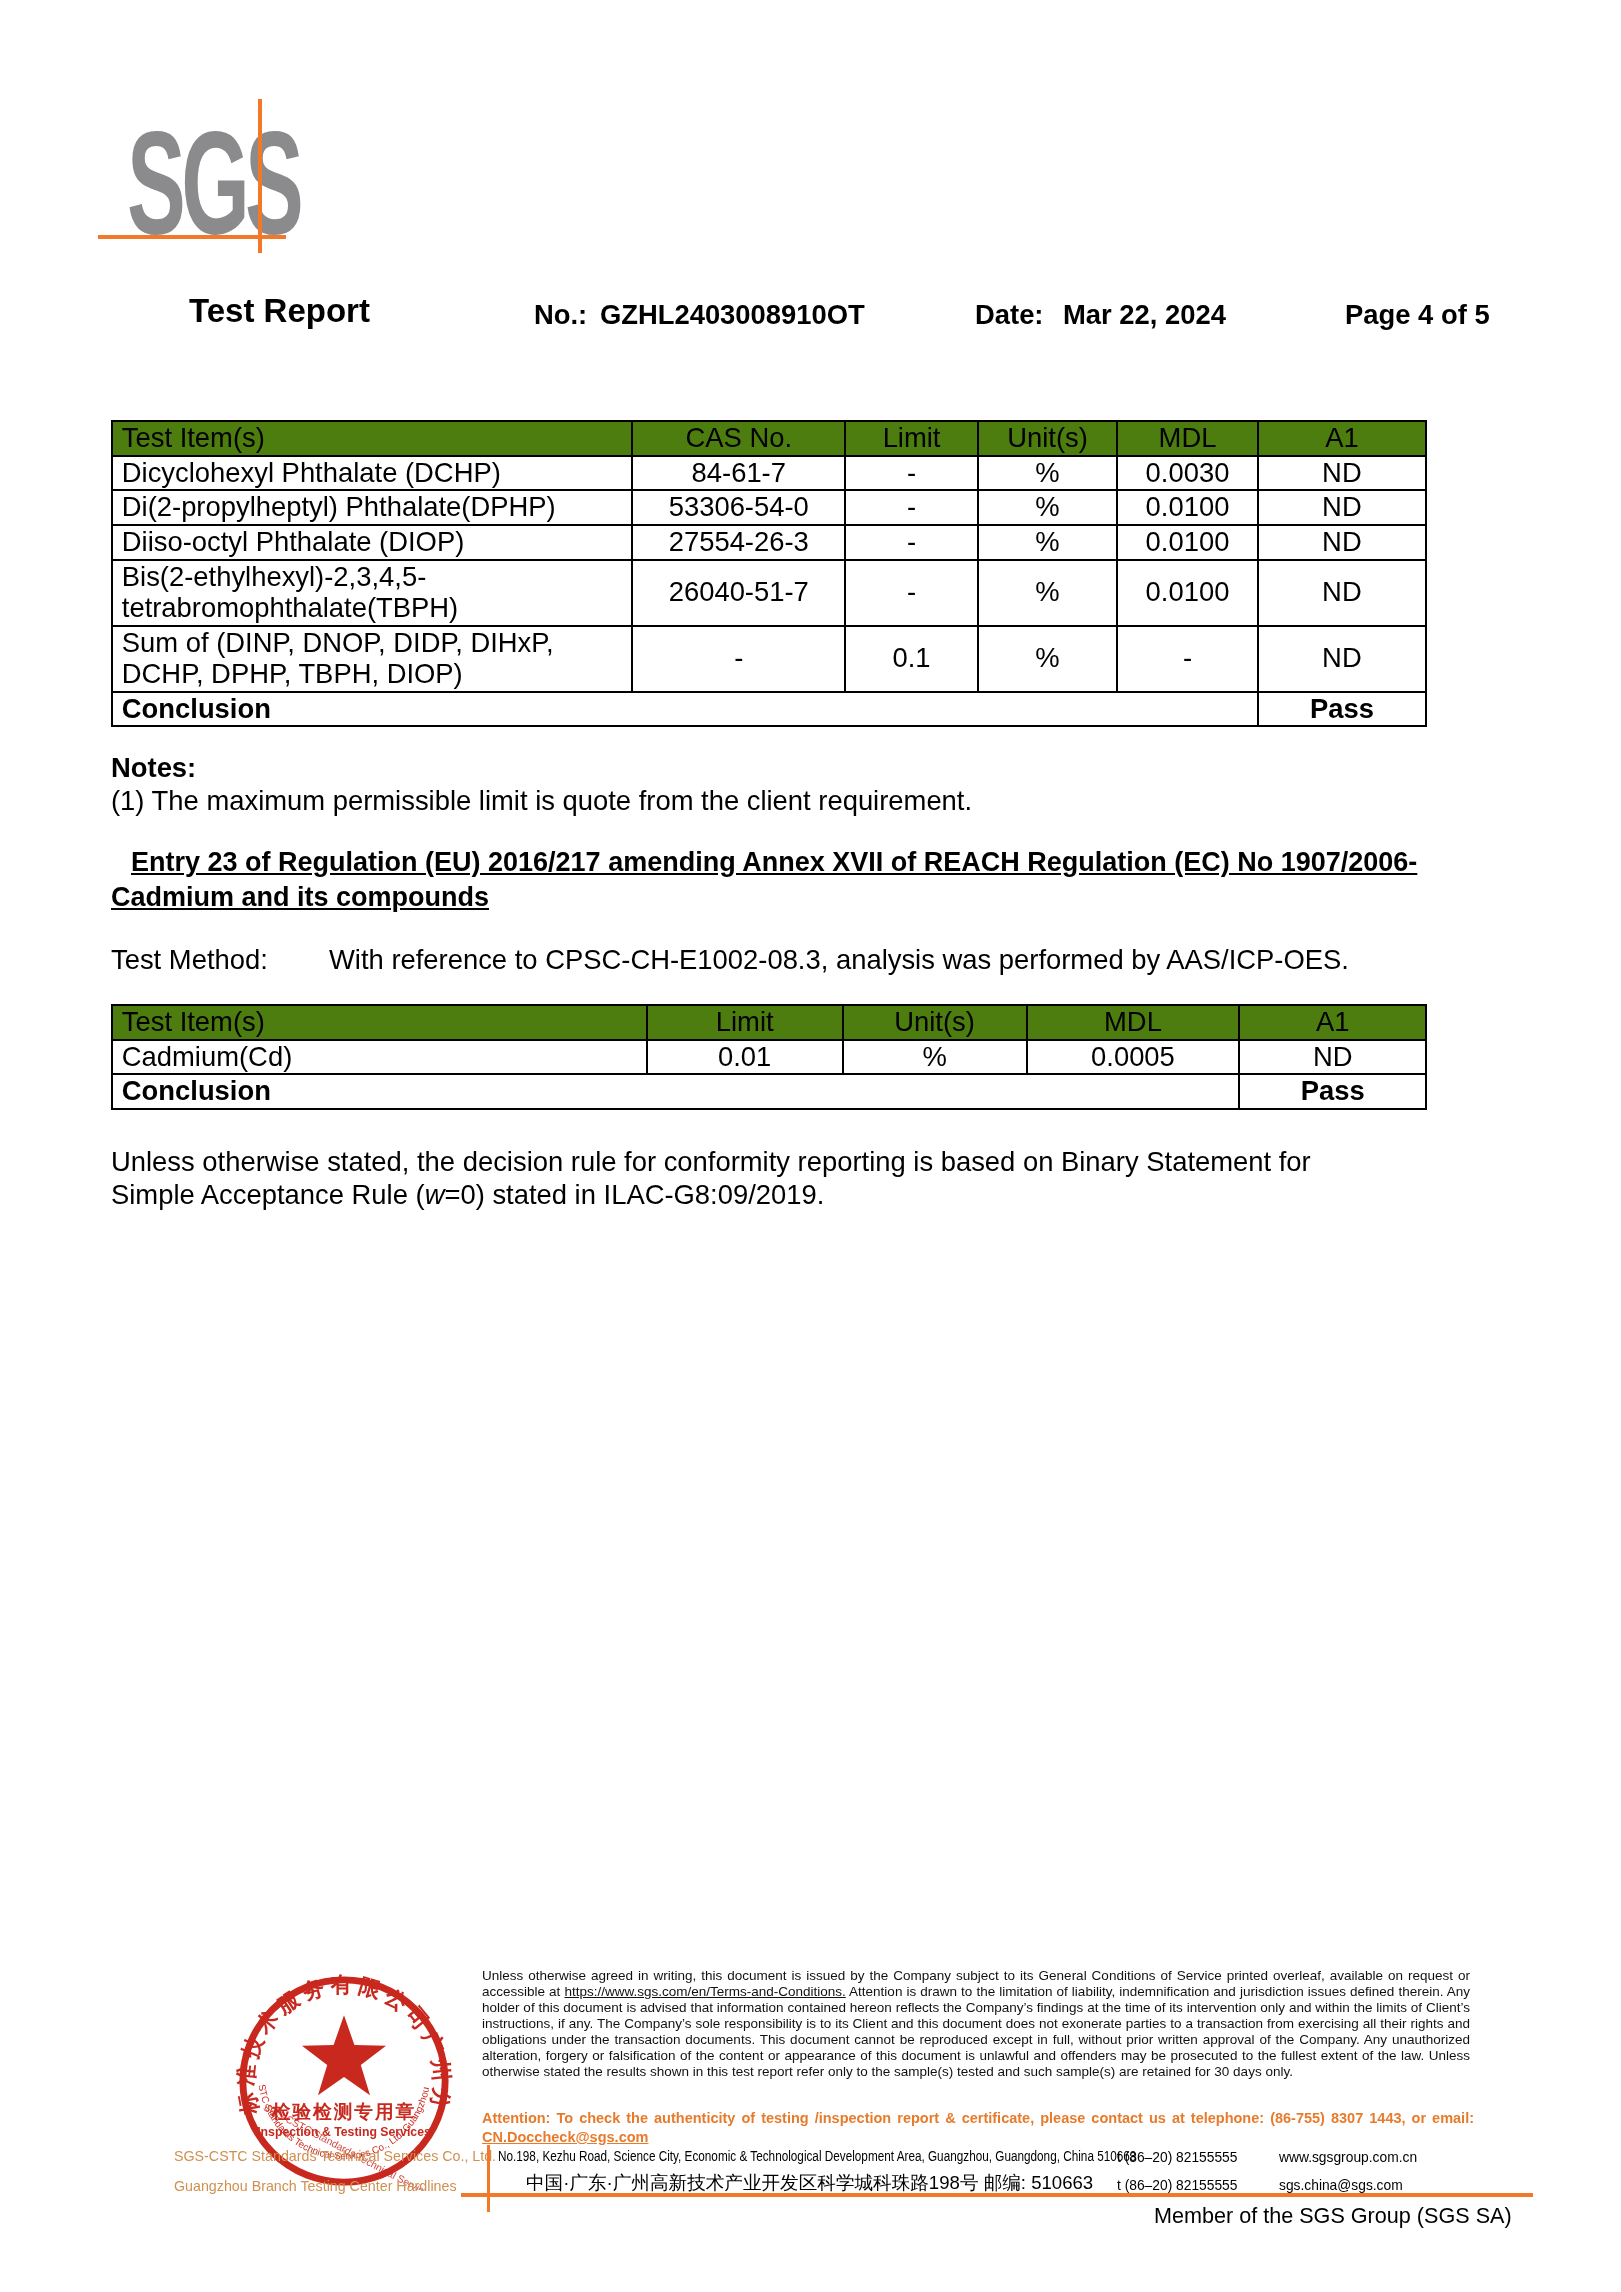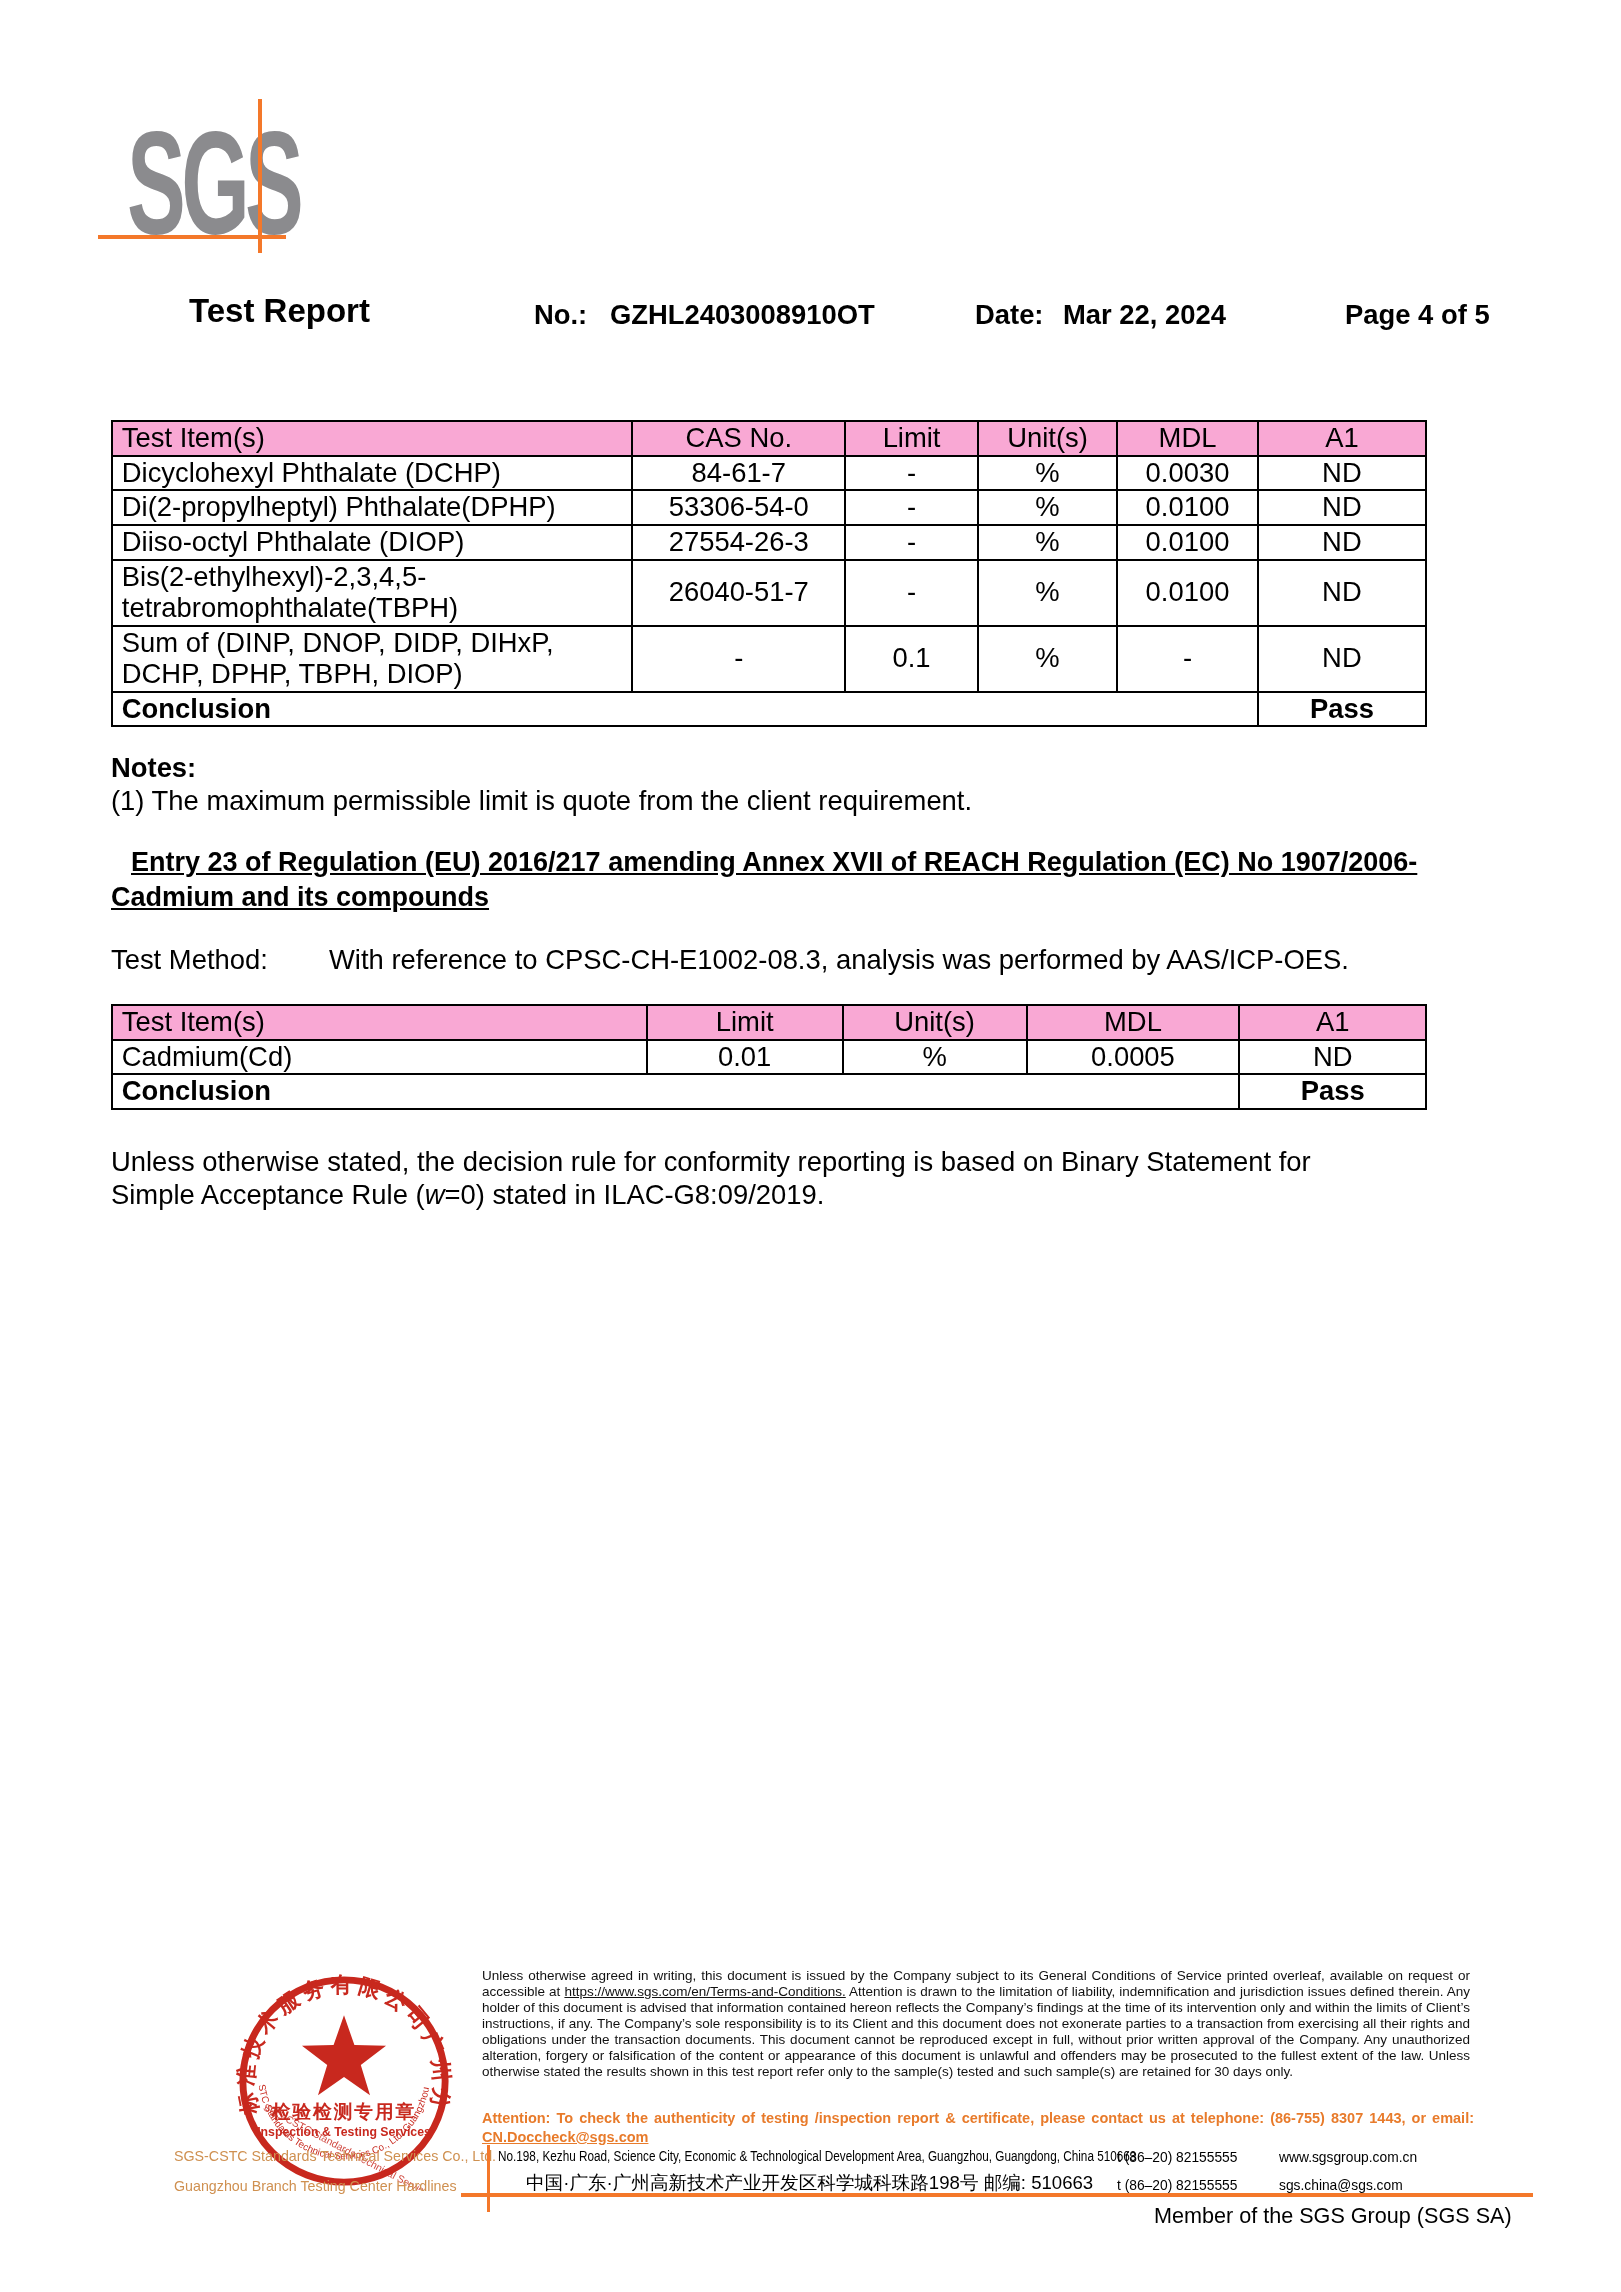--- a/index.html
+++ b/index.html
@@ -13,21 +13,21 @@
   .orange-hline, .orange-vline { background:#f4782a; }
 
   
   .rpt-title { font-size:33px; font-weight:bold; }
   .hdr-item { font-size:27.4px; font-weight:bold; white-space:nowrap; }
 
   
   table { border-collapse:collapse; table-layout:fixed; width:100%; }
   th, td { border:2px solid #000; font-size:27.4px; font-weight:normal; padding:1px 8.8px;
            height:33px; text-align:center; vertical-align:middle; line-height:1.12; }
-  th { background:#f9a8d4; }
+  th { background:#4d7c0f; }
   th:first-child, td:first-child { text-align:left; }
   tr.concl td { font-weight:bold; }
 
   .body-text { font-size:27.4px; line-height:1.22; }
   .bold { font-weight:bold;text-align:center; }
   .uline { text-decoration:underline; }
   .heading-line { font-size:27px; font-weight:bold; text-decoration:underline; white-space:nowrap; }
 
   
   .legal { font-size:13.5px; line-height:16px; text-align:justify; color:#111; }
@@ -43,21 +43,21 @@
 
 <div class="page">
 
   <div class="abs logo-text" style="left:127px; top:110px;">SGS</div>
   <div class="abs orange-vline" style="left:258px; top:99px; width:3.9px; height:154px;"></div>
   <div class="abs orange-hline" style="left:98px; top:235px; width:188px; height:3.9px;"></div>
 
   <div class="abs rpt-title" style="left:189px; top:292px;">Test Report</div>
   <div class="abs hdr-item" style="left:534px; top:299px;">
     <span>No.:</span>
-    <span style="margin-left:15px;">GZHL2403008910OT</span>
+    <span style="margin-left:5px;">GZHL2403008910OT</span>
   </div>
   <div class="abs hdr-item" style="left:975px; top:299px;">
     <span>Date:</span>
     <span style="margin-left:11.8px;">Mar 22, 2024</span>
   </div>
   <div class="abs hdr-item" style="left:1345px; top:299px;">Page 4 of 5</div>
 
   <div class="abs" style="left:111px; top:420px; width:1316px;">
     <table>
       <colgroup>

